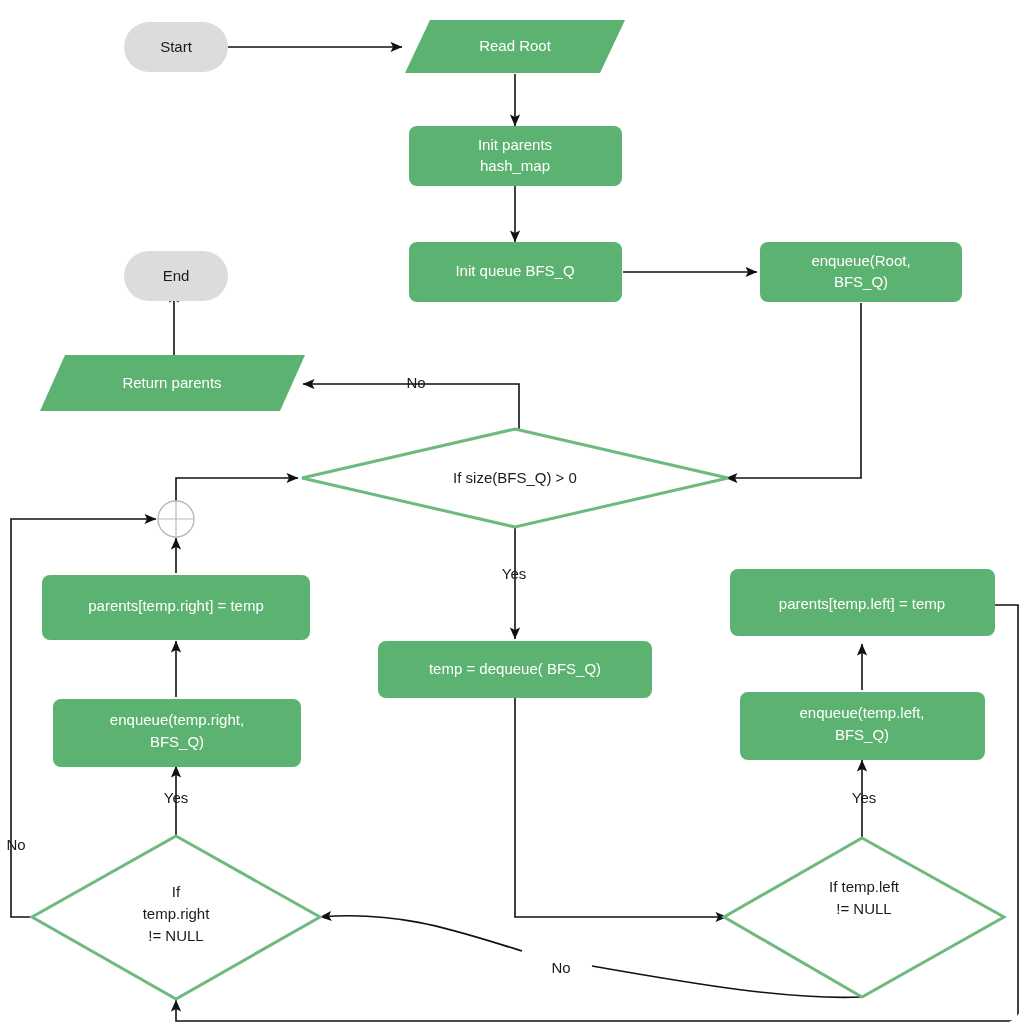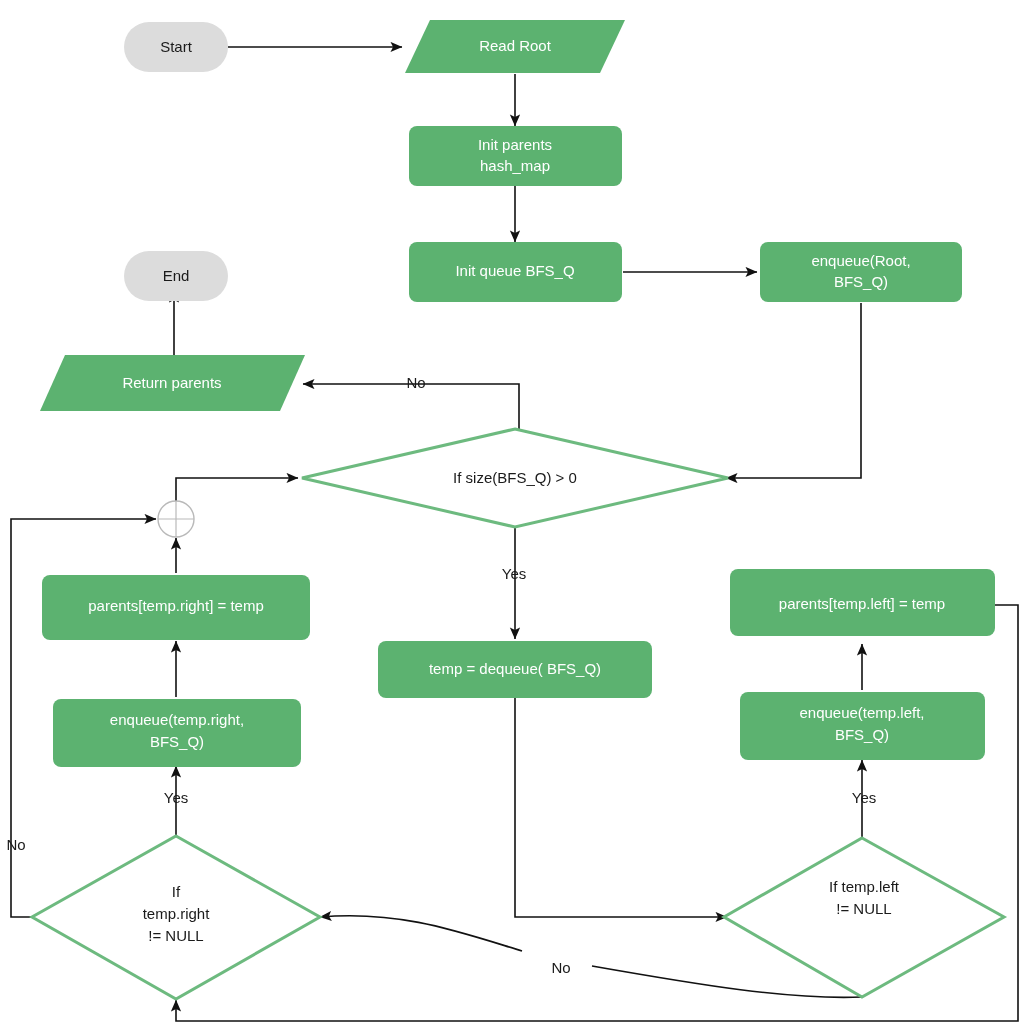--- a/index.html
+++ b/index.html
@@ -9,20 +9,21 @@
   }
   body {
     font-family: "Liberation Sans", sans-serif;
   }
   #canvas {
     position: relative;
     width: 1024px;
     height: 1025px;
     background: #ffffff;
     overflow: hidden;
+    border-radius: 27px;
   }
   svg.flow {
     position: absolute;
     left: 0;
     top: 0;
     width: 1024px;
     height: 1025px;
   }
   .node-label {
     font-family: "Liberation Sans", sans-serif;

